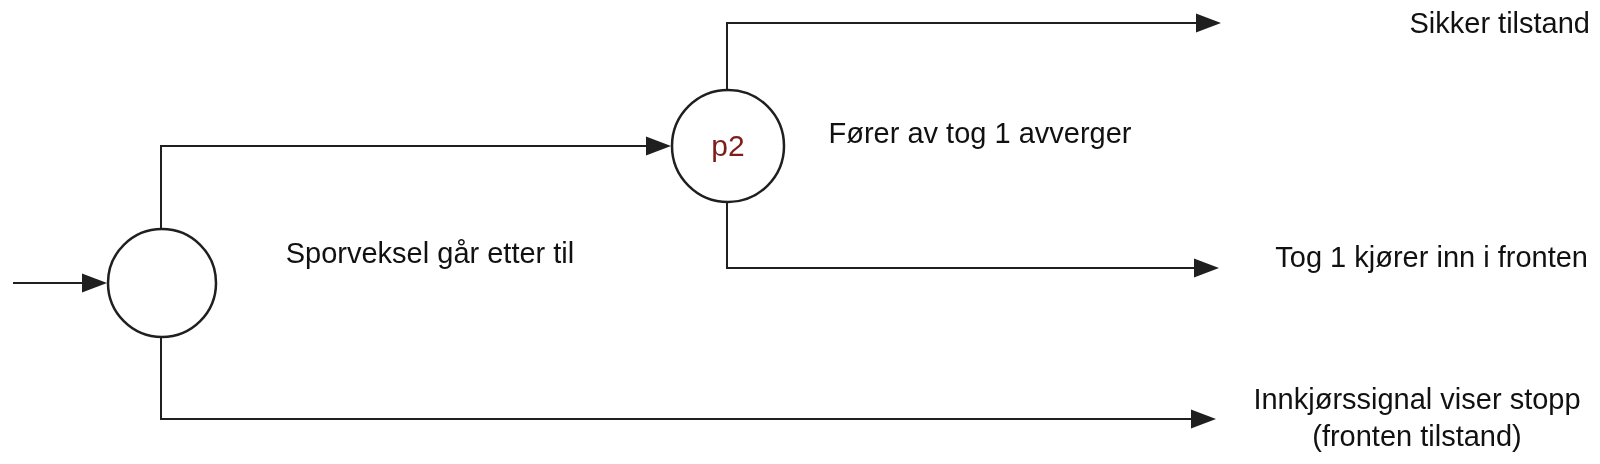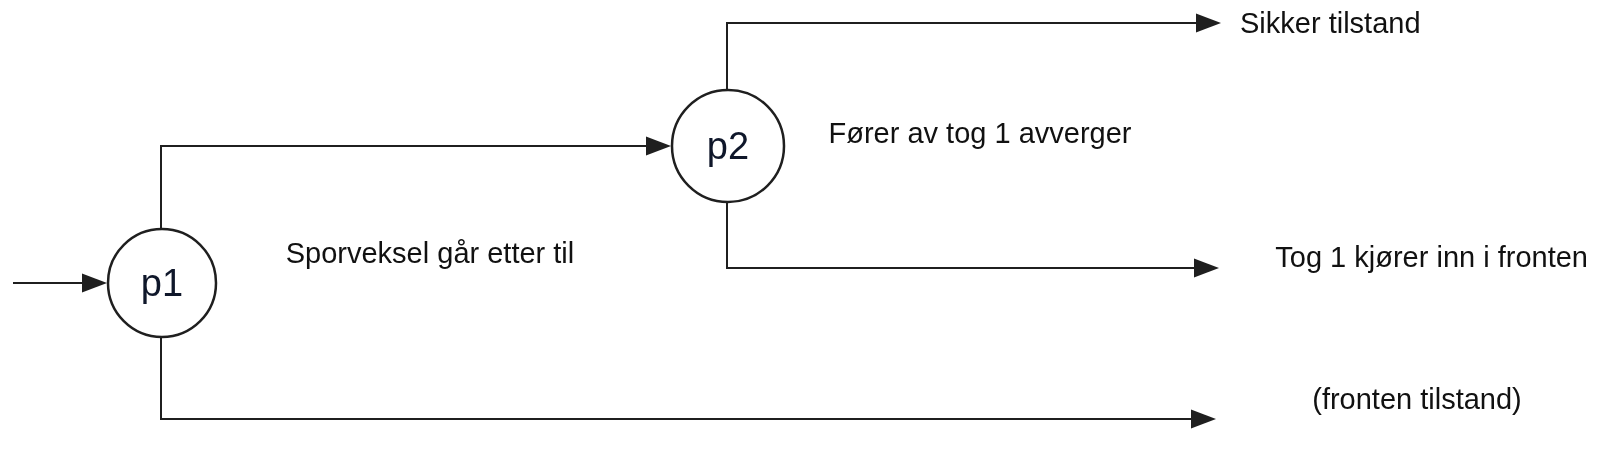--- a/index.html
+++ b/index.html
@@ -35,35 +35,35 @@
   .node-circle {
     fill: #ffffff;
     stroke: #1f1f1f;
     stroke-width: 2.5;
   }
   .node-label {
     position: absolute;
     display: flex;
     align-items: center;
     justify-content: center;
-    font-size: 38px;
-    color: #0f172a;
+    font-size: 30px;
+    color: #7f1d1d;
     text-align: right;
   }
   .text-block {
     position: absolute;
     font-size: 29px;
     line-height: 37px;
     color: #111111;
   }
   .text-block.centered {
     text-align: center;
   }
   .text-block.left {
-    text-align: left;
+    text-align: right;
   }
   .text-line {
     white-space: nowrap;
   }
 </style>
 </head>
 <body>
 
 <div id="stage">
 
@@ -91,36 +91,36 @@
 
     <g>
       <polyline class="edge-line" points="161,336 161,419 1191,419"></polyline>
       <polygon class="arrow-head" points="1216,419 1191,409.5 1191,428.5"></polygon>
     </g>
 
     <circle class="node-circle" cx="162" cy="283" r="54"></circle>
     <circle class="node-circle" cx="728" cy="146" r="56"></circle>
   </svg>
 
-  <div class="node-label" style="left:108px; top:229px; width:108px; height:108px;">p1</div>
   <div class="node-label" style="left:672px; top:90px; width:112px; height:112px;">p2</div>
 
   <div class="text-block centered" style="left:230px; top:235px; width:400px;">
     <div class="text-line">Sporveksel går etter til</div>
   </div>
 
   <div class="text-block centered" style="left:810px; top:115px; width:340px;">
     <div class="text-line">Fører av tog 1 avverger</div>
   </div>
 
   <div class="text-block left" style="left:1240px; top:5px; width:350px;">
     <div class="text-line">Sikker tilstand</div>
   </div>
 
   <div class="text-block centered" style="left:1240px; top:239px; width:348px;text-align:right;">
     <div class="text-line">Tog 1 kjører inn i fronten</div>
   </div>
 
   <div class="text-block centered" style="left:1238px; top:381px; width:358px;">
+    <div class="text-line">Innkjørssignal viser stopp</div>
     <div class="text-line">(fronten tilstand)</div>
   </div>
 
 </div>
 
 </body></html>

